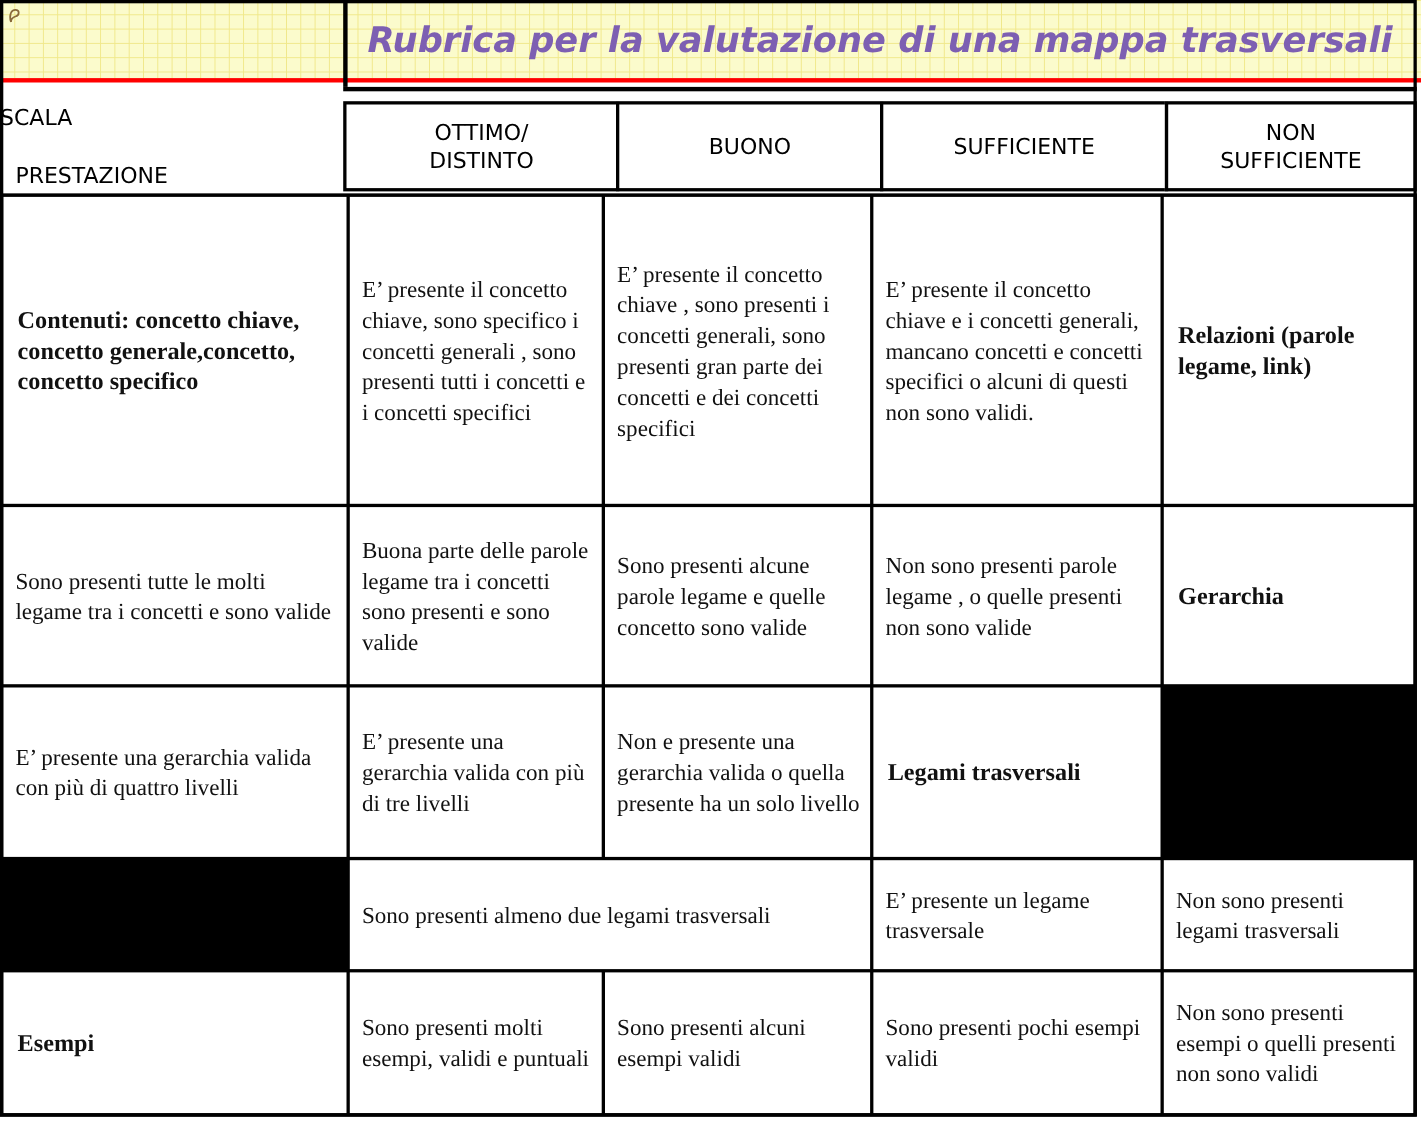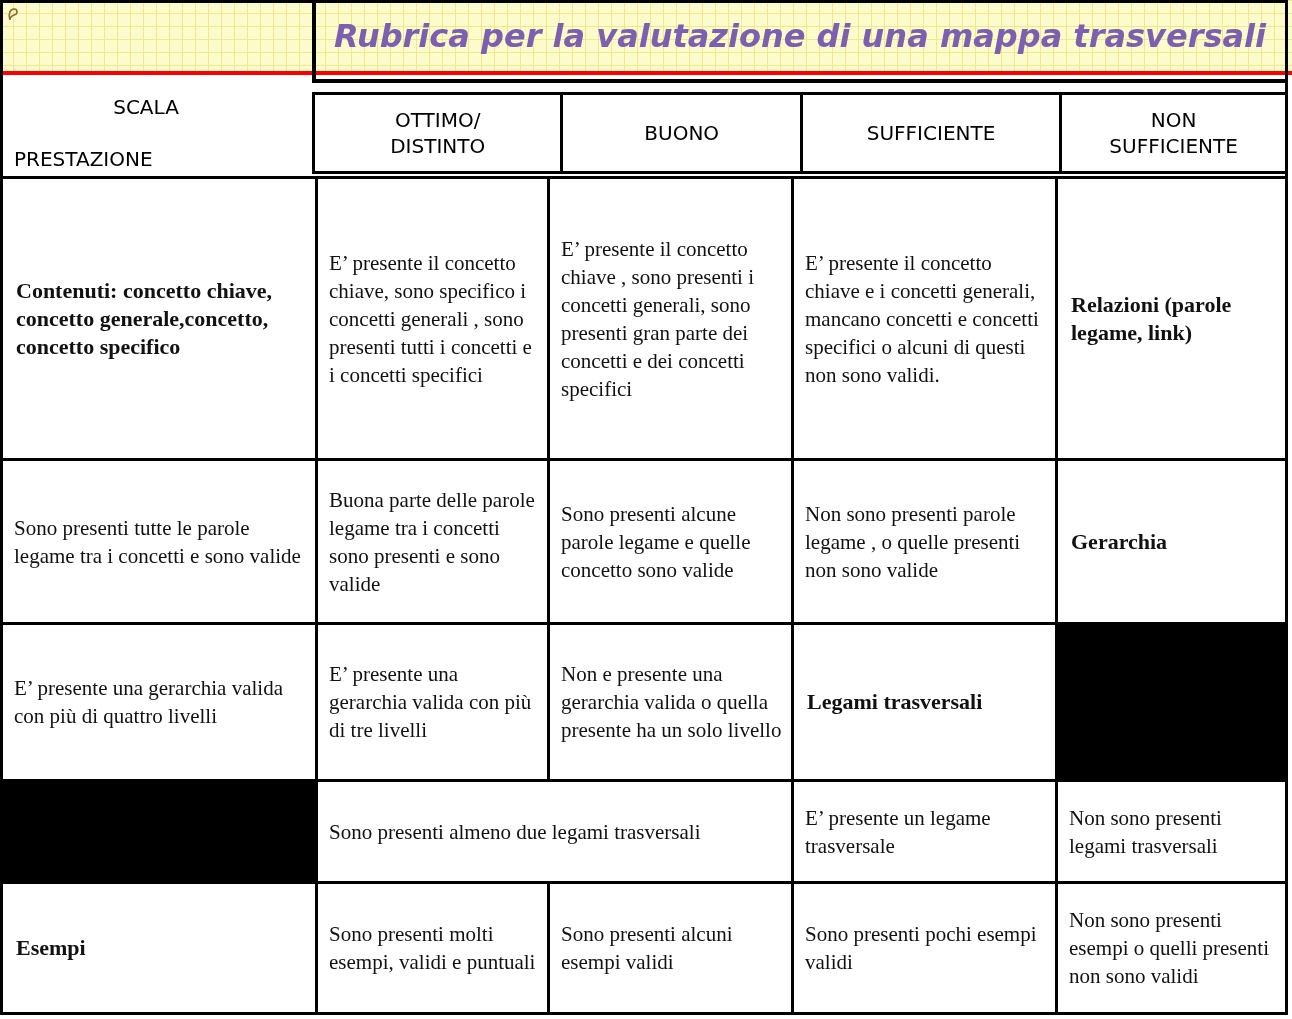--- a/index.html
+++ b/index.html
@@ -57,21 +57,21 @@
     background:var(--table-border);
   }
 
   
   .hdr-sans{
     font-family:"DejaVu Sans", sans-serif;
     font-size:20px;line-height:26px;color:#000;
   }
   .scala{
     position:absolute;left:0;top:94px;width:292px;
-    text-align:center;
+    text-align:left;
   }
   .prestazione{
     position:absolute;left:14px;top:146px;width:300px;
     text-align:left;
   }
 
   
   .rate-row{
     position:absolute;left:312px;top:92px;width:976px;height:82px;
     display:flex;
@@ -148,21 +148,21 @@
   </div>
 
   <div class="grid">
 
     <div class="cell label">Contenuti: concetto chiave, concetto generale,concetto, concetto specifico</div>
     <div class="cell">E’ presente il concetto chiave, sono specifico i concetti generali , sono presenti tutti i concetti e i concetti specifici</div>
     <div class="cell">E’ presente il concetto chiave , sono presenti i concetti generali, sono presenti gran parte dei concetti e dei concetti specifici</div>
     <div class="cell">E’ presente il concetto chiave e i concetti generali, mancano concetti e concetti specifici o alcuni di questi non sono validi.</div>
 
     <div class="cell label">Relazioni (parole legame, link)</div>
-    <div class="cell">Sono presenti tutte le parole legame tra i concetti e sono valide</div>
+    <div class="cell">Sono presenti tutte le molti legame tra i concetti e sono valide</div>
     <div class="cell">Buona parte delle parole legame tra i concetti sono presenti e sono valide</div>
     <div class="cell">Sono presenti alcune parole legame e quelle concetto sono valide</div>
     <div class="cell">Non sono presenti parole legame , o quelle presenti non sono valide</div>
 
     <div class="cell label">Gerarchia</div>
     <div class="cell">E’ presente una gerarchia valida con più di quattro livelli</div>
     <div class="cell">E’ presente una gerarchia valida con più di tre livelli</div>
     <div class="cell">Non e presente una gerarchia valida o quella presente ha un solo livello</div>
 
     <div class="cell label">Legami trasversali</div>

